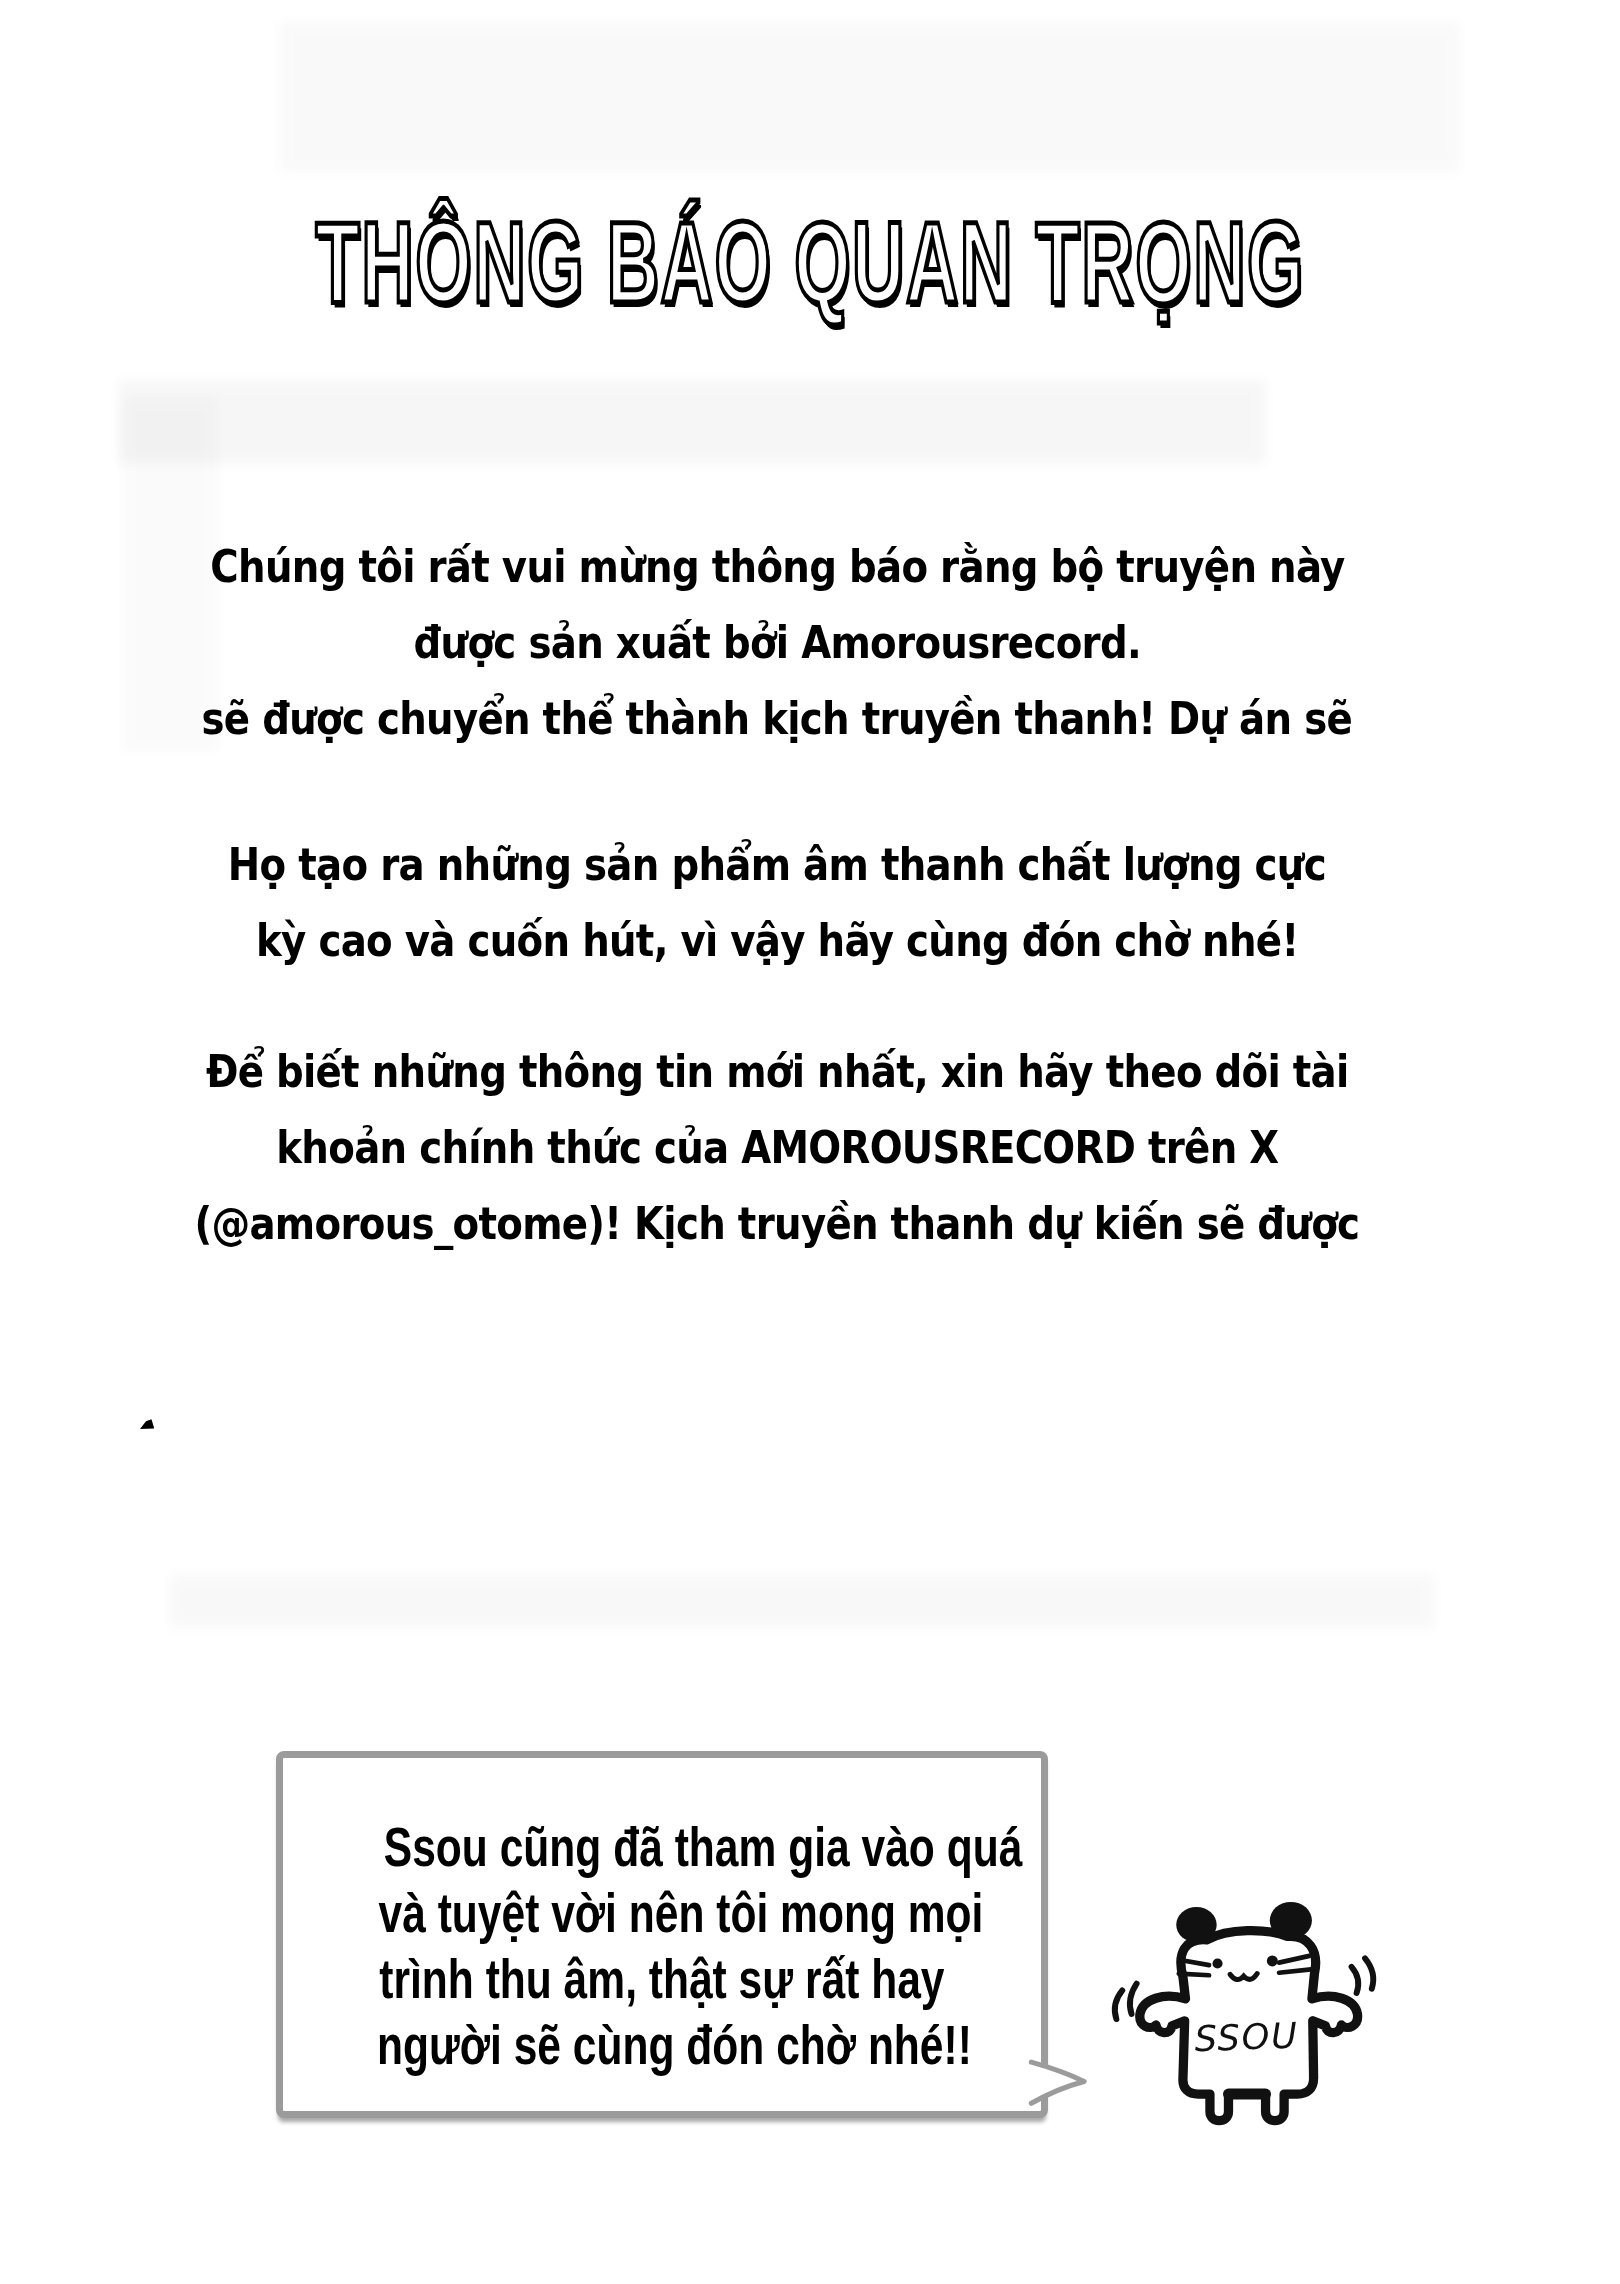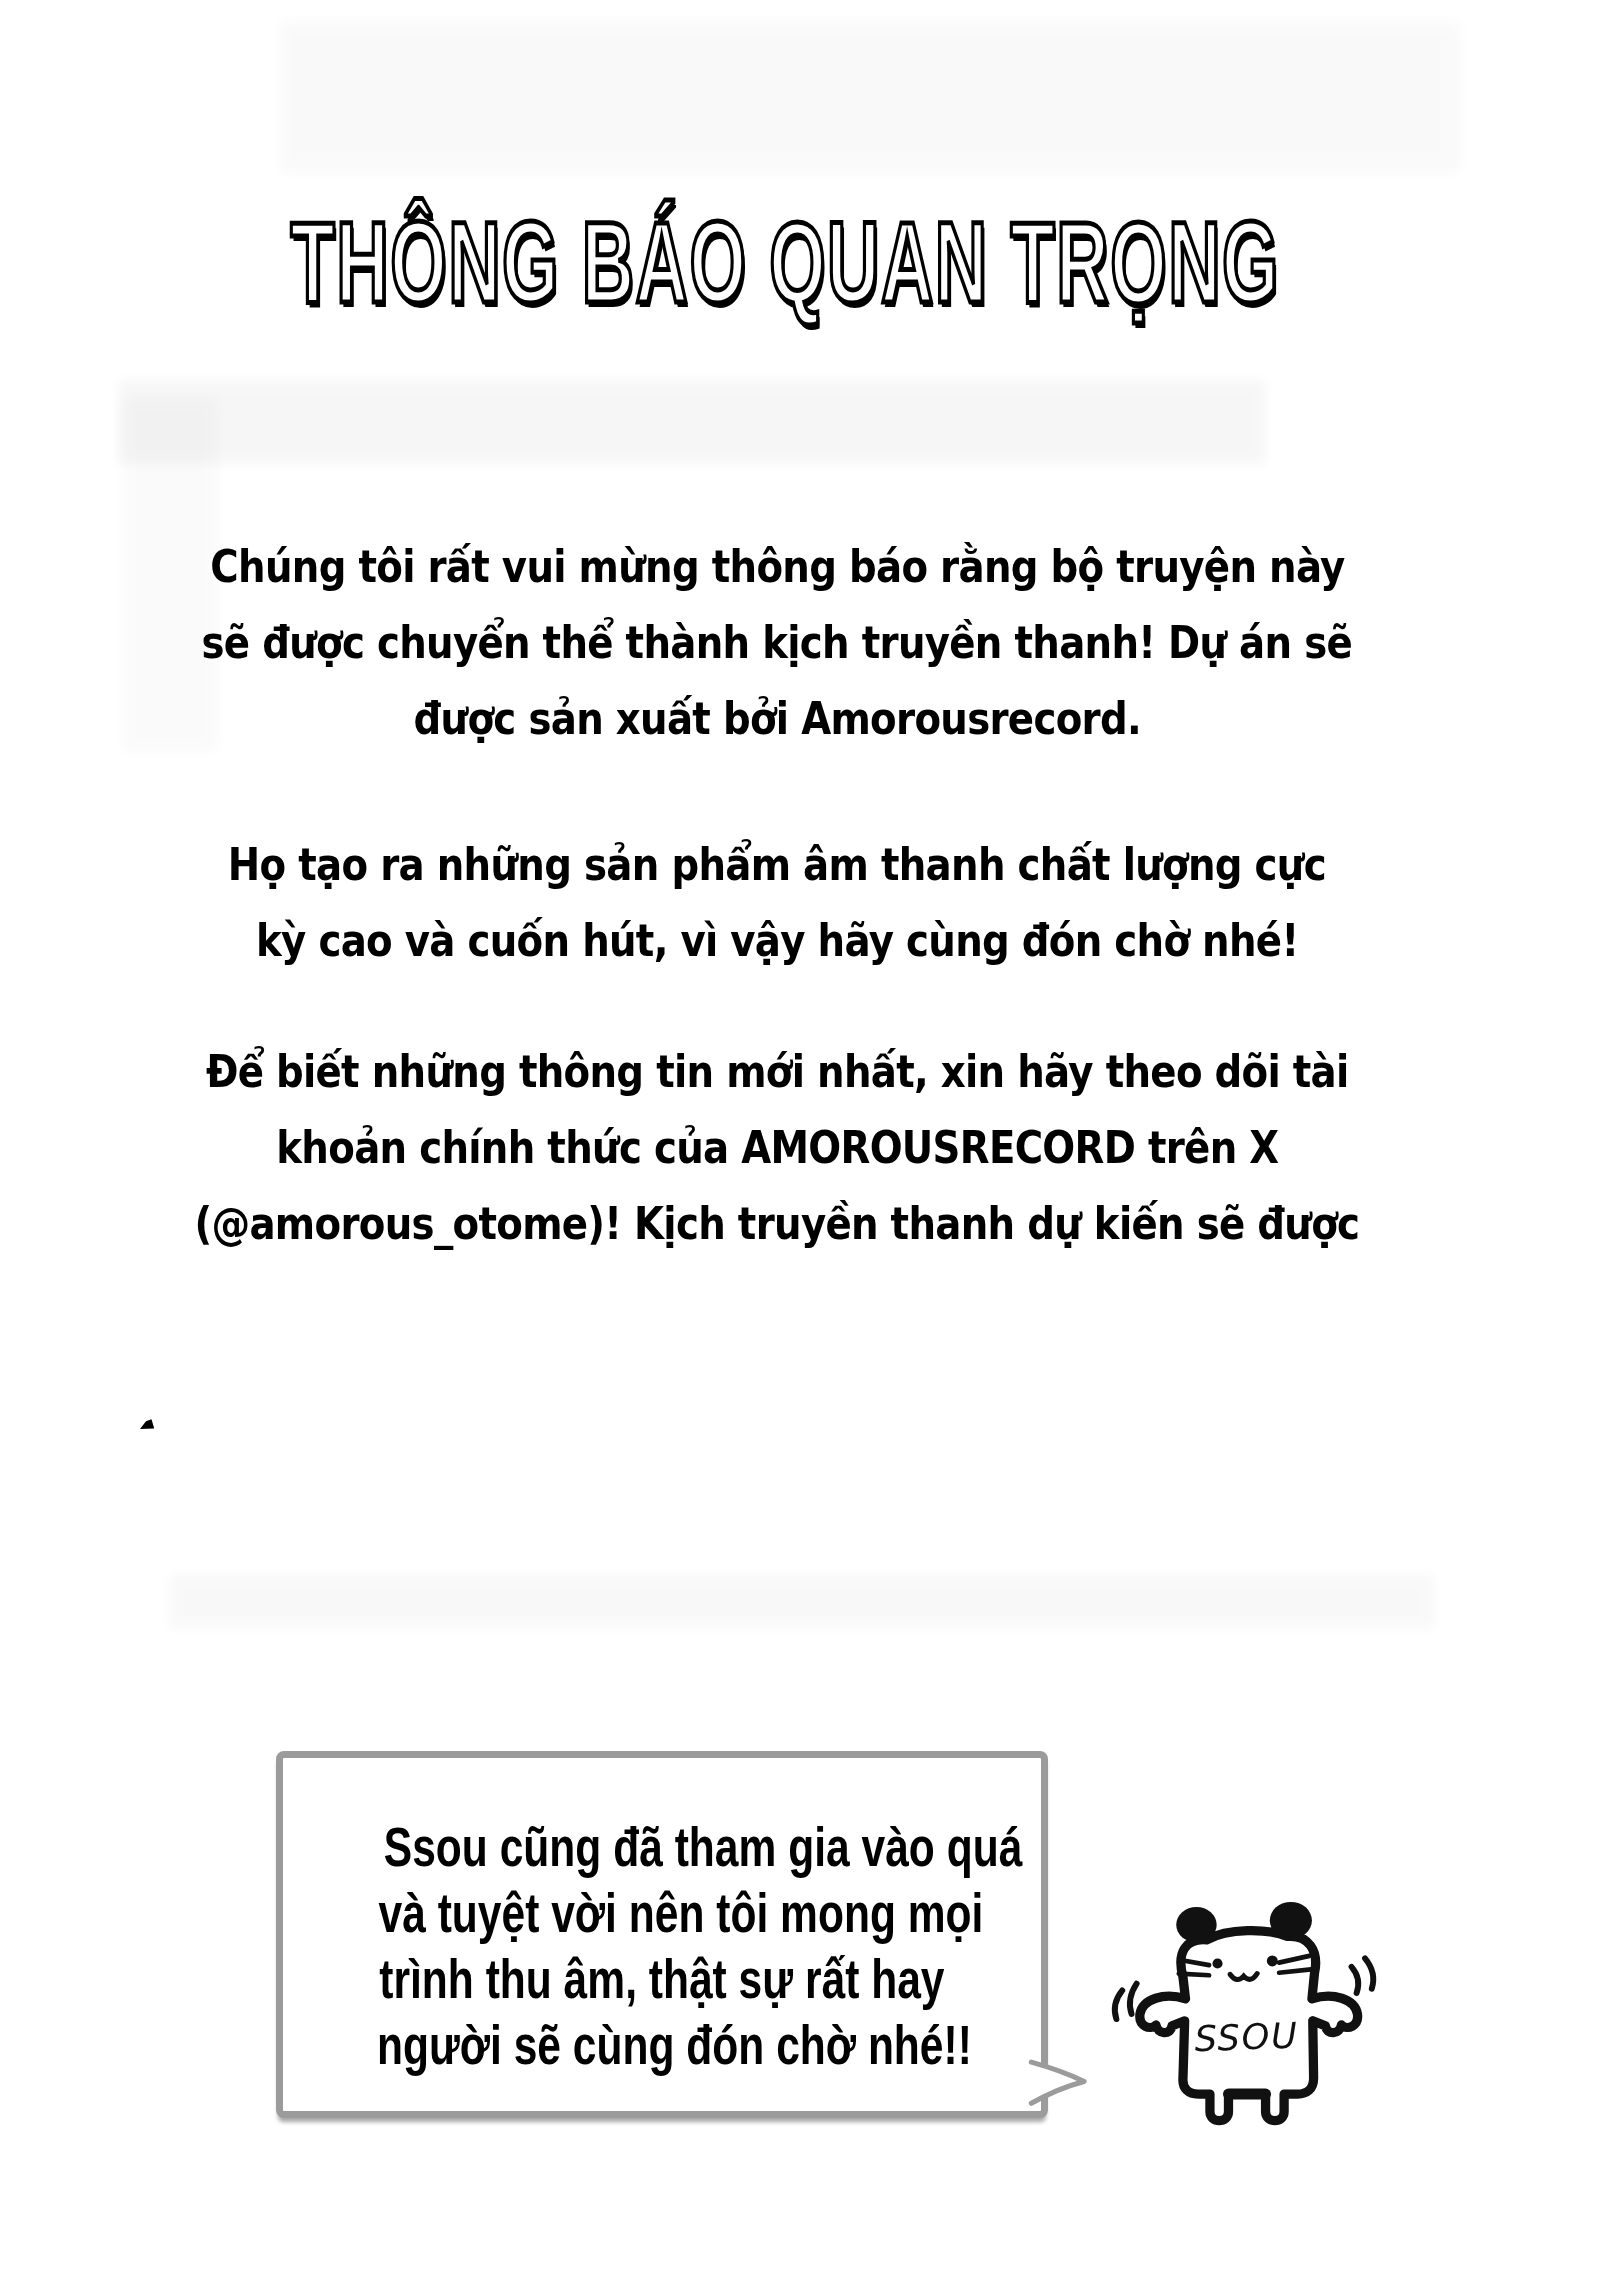--- a/index.html
+++ b/index.html
@@ -27,20 +27,21 @@
 
   .stray-mark {
     position: absolute; left: 140px; top: 1418px;
     width: 14.3px; height: 11px; background: #000;
     clip-path: polygon(0% 100%, 100% 95%, 80% 12%, 42% 30%);
   }
 
   
   .title-wrap {
     position: absolute; top: 196px; left: 0; width: 1621px;
+    text-align: center;
   }
   .title-text {
     display: inline-block;
     white-space: nowrap;
     font-family: "Liberation Sans", "DejaVu Sans", sans-serif;
     font-weight: 700;
     font-size: 115px;
     letter-spacing: 2.5px;
     color: #ffffff;
     -webkit-text-stroke: 5px #000;
@@ -116,22 +117,22 @@
   <div class="artifact artifact-streak"></div>
   <div class="artifact artifact-low"></div>
   <div class="stray-mark"></div>
 
   <div class="title-wrap">
     <span class="title-text">THÔNG BÁO QUAN TRỌNG</span>
   </div>
 
   <div class="para para-1">
     <div class="para-line"><span>Chúng tôi rất vui mừng thông báo rằng bộ truyện này</span></div>
+    <div class="para-line"><span>được sản xuất bởi Amorousrecord.</span></div>
     <div class="para-line"><span>sẽ được chuyển thể thành kịch truyền thanh! Dự án sẽ</span></div>
-    <div class="para-line"><span>được sản xuất bởi Amorousrecord.</span></div>
   </div>
 
   <div class="para para-2">
     <div class="para-line"><span>Họ tạo ra những sản phẩm âm thanh chất lượng cực</span></div>
     <div class="para-line"><span>kỳ cao và cuốn hút, vì vậy hãy cùng đón chờ nhé!</span></div>
   </div>
 
   <div class="para para-3">
     <div class="para-line"><span>Để biết những thông tin mới nhất, xin hãy theo dõi tài</span></div>
     <div class="para-line"><span>khoản chính thức của AMOROUSRECORD trên X</span></div>

